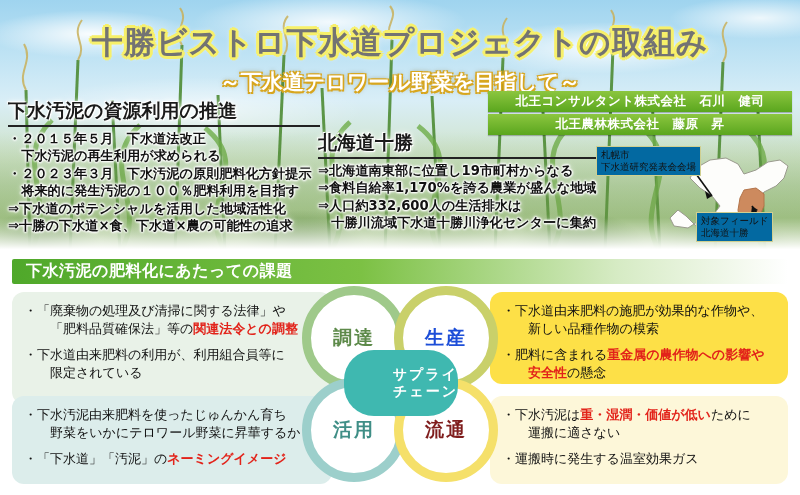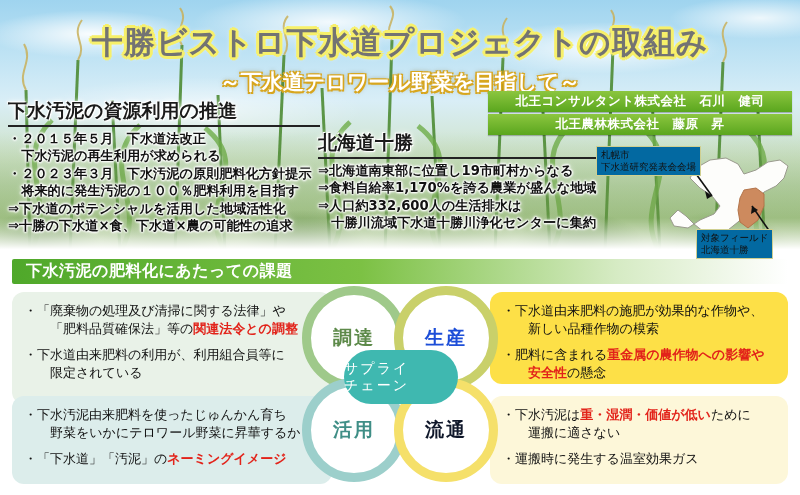--- a/index.html
+++ b/index.html
@@ -90,21 +90,21 @@
   #mid-block  { left:318px; top:130px; width:300px; }
   #mid-block .blk-head { font-size:19px; }
 
   
   .map-area { position:absolute; left:612px; top:150px; width:184px; height:100px; }
   .map-callout {
     position:absolute; background:#0369a1; border:1px solid #cfcf90;
     font-size:9.5px; line-height:1.25; color:#111; padding:2px 4px; white-space:nowrap;
   }
   #callout-sapporo { left:-16px; top:-4px; }
-  #callout-field   { left:84px; top:62px; text-align:left;margin-top:17px; }
+  #callout-field   { left:84px; top:62px; text-align:left; }
   .map-svg { position:absolute; left:48px; top:-2px; }
 
   
   .banner {
     position:absolute; left:12px; top:259px; width:776px; height:25px;
     background: linear-gradient(90deg,#4fa82a 0%, #7cc144 45%, #d6ebc4 78%, #ffffff 100%);
     border-radius:2px;
   }
   .banner-text {
     position:absolute; left:26px; top:261px; font-size:16px; font-weight:bold;
@@ -133,24 +133,24 @@
   .sc-circle {
     position:absolute; width:104px; height:104px; border-radius:50%;
     background:#ffffff; display:flex; align-items:center; justify-content:center;
     font-size:19px; font-weight:bold; letter-spacing:2px;
   }
   #c-chotatsu { left:0;   top:0;   border:9px solid #9fc98a; color:#5d8a4a; }
   #c-seisan   { left:92px;top:0;   border:9px solid #c9d06a; color:#8d9424; }
   #c-katsuyo  { left:0;   top:92px;border:9px solid #9ccfcb; color:#3f8e86; }
   #c-ryutsu   { left:92px;top:92px;border:9px solid #f5e06a; color:#b99a12; }
   .sc-center {
-    position:absolute; left:42px; top:64px; width:114px; height:54px;
+    position:absolute; left:42px; top:64px; width:114px; height:66px;
     background:#3fb8b0; border-radius:30px; color:#ffffff;
-    display:flex; flex-direction:column; align-items:flex-start; justify-content:center;
-    font-size:14px; font-weight:normal; letter-spacing:2px; line-height:1.25;
+    display:flex; flex-direction:column; align-items:flex-end; justify-content:center;
+    font-size:14px; font-weight:bold; letter-spacing:2px; line-height:1.25;
     z-index:5;
   }
 </style>
 </head>
 <body>
 
 <div id="slide">
 
   <div class="photo">
     <div class="clouds"></div>
@@ -273,20 +273,20 @@
     <ul>
       <li><span>・下水汚泥は<span class="hl">重・湿潤・価値が低い</span>ために<br>　運搬に適さない</span></li>
       <li><span>・運搬時に発生する温室効果ガス</span></li>
     </ul>
   </div>
 
   <div class="sc">
     <div class="sc-circle" id="c-chotatsu" style="border-color: rgb(159, 201, 138); color: rgb(93, 138, 74);">調達</div>
     <div class="sc-circle" id="c-seisan" style="border-color: rgb(201, 208, 106); color: #1d4ed8;">生産</div>
     <div class="sc-circle" id="c-katsuyo" style="border-color: rgb(156, 207, 203); color: rgb(63, 142, 134);">活用</div>
-    <div class="sc-circle" id="c-ryutsu" style="border-color: rgb(245, 224, 106); color: #0f172a;">流通</div>
+    <div class="sc-circle" id="c-ryutsu" style="border-color: rgb(245, 224, 106); color: #7f1d1d;">流通</div>
     <div class="sc-center" style="background: rgb(63, 184, 176);">
       <span>サプライ</span>
       <span>チェーン</span>
     </div>
   </div>
 
 </div>
 
 </body></html>

